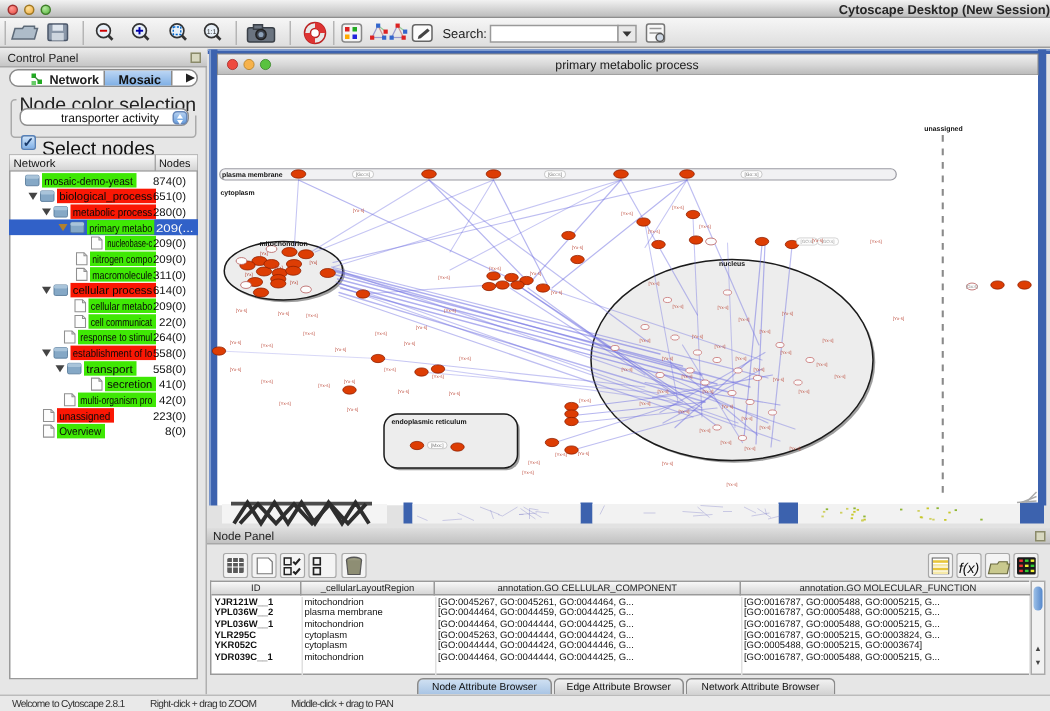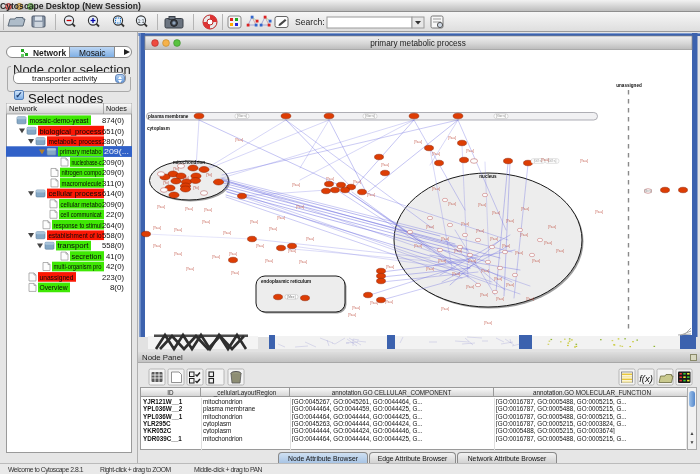--- a/index.html
+++ b/index.html
@@ -3,21 +3,21 @@
 *{margin:0;padding:0;box-sizing:border-box}
 body{width:700px;height:474px;font-family:"Liberation Sans",sans-serif;background:#e8e8e8;position:relative;overflow:hidden}
 .abs{position:absolute}
 </style></head>
 <body>
 
 <div class="abs" style="left:0;top:0;width:700px;height:12px;background:linear-gradient(#f2f2f2,#bdbdbd);border-bottom:1px solid #8e8e8e">
  <div class="abs" style="left:5px;top:2.5px;width:7px;height:7px;border-radius:50%;background:radial-gradient(circle at 35% 30%,#ff9a94,#ec4c42);border:0.5px solid #a03030"></div>
  <div class="abs" style="left:16px;top:2.5px;width:7px;height:7px;border-radius:50%;background:radial-gradient(circle at 35% 30%,#ffe29a,#f3ad42);border:0.5px solid #a07820"></div>
  <div class="abs" style="left:27px;top:2.5px;width:7px;height:7px;border-radius:50%;background:radial-gradient(circle at 35% 30%,#b5e8a0,#57bb3d);border:0.5px solid #3e7d28"></div>
- <div class="abs" style="left:0;top:1px;width:700px;text-align:left;font-size:8.6px;font-weight:bold;color:#262626">Cytoscape Desktop (New Session)</div>
+ <div class="abs" style="left:0;top:1px;width:700px;text-align:right;font-size:8.6px;font-weight:bold;color:#262626">Cytoscape Desktop (New Session)</div>
 </div>
 
 <div class="abs" style="left:0;top:12px;width:700px;height:20px;background:linear-gradient(#f6f6f6,#dedede);border-bottom:1px solid #9b9b9b"></div>
 <svg width="450" height="20" viewBox="0 0 450 20" style="position:absolute;left:0;top:12px" font-family="Liberation Sans, sans-serif">
 <line x1="3.5" y1="2" x2="3.5" y2="18" stroke="#b5b5b5"></line>
 <g stroke="#5d6a78" stroke-width="1" fill="#aebcc9">
       <path d="M8 14 L10 7 L15 7 L16 5.5 L23 5.5 L23 7 L25 7 L23 14 Z"></path>
     </g>
 <g>
       <rect x="32" y="4" width="13" height="11" rx="1" fill="#8a97a8" stroke="#4a5668"></rect>
@@ -98,40 +98,44 @@
 <path d="M415 9 L421 9 L418 12.5 Z" fill="#333"></path>
 <g>
       <rect x="431" y="4" width="12" height="12" rx="1.5" fill="#f8f8f8" stroke="#777"></rect>
       <line x1="433" y1="7" x2="441" y2="7" stroke="#999"></line>
       <line x1="433" y1="10" x2="441" y2="10" stroke="#999"></line>
       <circle cx="440" cy="13" r="2.6" fill="#cfd8e4" stroke="#555"></circle>
     </g>
 </svg>
 
 <div class="abs" style="left:0;top:32px;width:138px;height:431px;background:#e6e6e6;border-right:1px solid #b0b0b0">
+ <div class="abs" style="left:0;top:0;width:138px;height:13px;background:linear-gradient(#ececec,#c6c6c6);border-bottom:1px solid #a8a8a8">
+   <div class="abs" style="left:5px;top:2px;font-size:7.8px;color:#222">Control Panel</div>
+   <div class="abs" style="left:127px;top:3px;width:7px;height:7px;border:1px solid #8a8a6a;background:#d8d8c0"></div>
+ </div>
 
  <div class="abs" style="left:6px;top:14px;width:126px;height:12px;background:#fff;border:1px solid #8a8a8a;border-radius:6px;overflow:hidden">
    <div class="abs" style="left:63px;top:0;width:44px;height:12px;background:linear-gradient(#bcd6f4,#74a8e2)"></div>
    <div class="abs" style="left:107px;top:0;width:1px;height:12px;background:#8a8a8a"></div>
    <div class="abs" style="left:62px;top:0;width:1px;height:12px;background:#8a8a8a"></div>
    <svg width="10" height="10" style="position:absolute;left:13px;top:1px">
         <rect x="1" y="1" width="3" height="3" fill="#2a2"></rect>
         <rect x="5" y="5" width="3" height="3" fill="#2a2"></rect>
         <rect x="1" y="6" width="3" height="3" fill="#6c6"></rect>
         <line x1="3" y1="3" x2="6" y2="6" stroke="#383" stroke-width="0.8"></line>
       </svg>
    <div class="abs" style="left:26px;top:1px;font-size:8.4px;font-weight:bold;color:#222">Network</div>
-   <div class="abs" style="left:72px;top:1px;font-size:8.4px;font-weight:normal;color:#111">Mosaic</div>
+   <div class="abs" style="left:72px;top:1px;font-size:8.4px;font-weight:bold;color:#111">Mosaic</div>
    <div class="abs" style="left:117px;top:2.2px;width:0;height:0;border-left:6px solid #222;border-top:3.8px solid transparent;border-bottom:3.8px solid transparent"></div>
  </div>
 
  <div class="abs" style="left:7px;top:34px;width:124px;height:26px;border:1px solid #aaa;border-radius:3px"></div>
  <div class="abs" style="left:11px;top:29.5px;font-size:13px;color:#222;background:#e6e6e6;padding:0 2px">Node color selection</div>
  <div class="abs" style="left:13px;top:40px;width:113px;height:12px;background:#fff;border:1px solid #8f8f8f;border-radius:5px">
-   <div class="abs" style="left:18px;top:1px;width:74px;font-size:8px;color:#111;text-align:left;white-space:nowrap">transporter activity</div>
+   <div class="abs" style="left:18px;top:1px;width:74px;font-size:8px;color:#111;text-align:right;white-space:nowrap">transporter activity</div>
    <div class="abs" style="left:101px;top:0.5px;width:10px;height:9.5px;background:linear-gradient(#b4d0f0,#6a9fde);border-radius:3px;border:0.5px solid #6688bb">
      <div style="position:absolute;left:2.1px;top:1px;width:0;height:0;border-bottom:3px solid #fff;border-left:2.6px solid transparent;border-right:2.6px solid transparent"></div>
      <div style="position:absolute;left:2.1px;top:5.2px;width:0;height:0;border-top:3px solid #fff;border-left:2.6px solid transparent;border-right:2.6px solid transparent"></div>
    </div>
  </div>
 
  <div class="abs" style="left:14px;top:58px;width:10px;height:10px;background:linear-gradient(#cfe4fa,#7fb0e8);border:1px solid #5580b8;border-radius:2px;color:#1a3a6a;font-size:9px;font-weight:bold;line-height:9px;text-align:center">✓</div>
  <div class="abs" style="left:28px;top:59px;font-size:13px;color:#111">Select nodes</div>
 </div>
 <svg width="126" height="350" viewBox="0 0 126 350" style="position:absolute;left:6px;top:103px" font-family="Liberation Sans, sans-serif">

